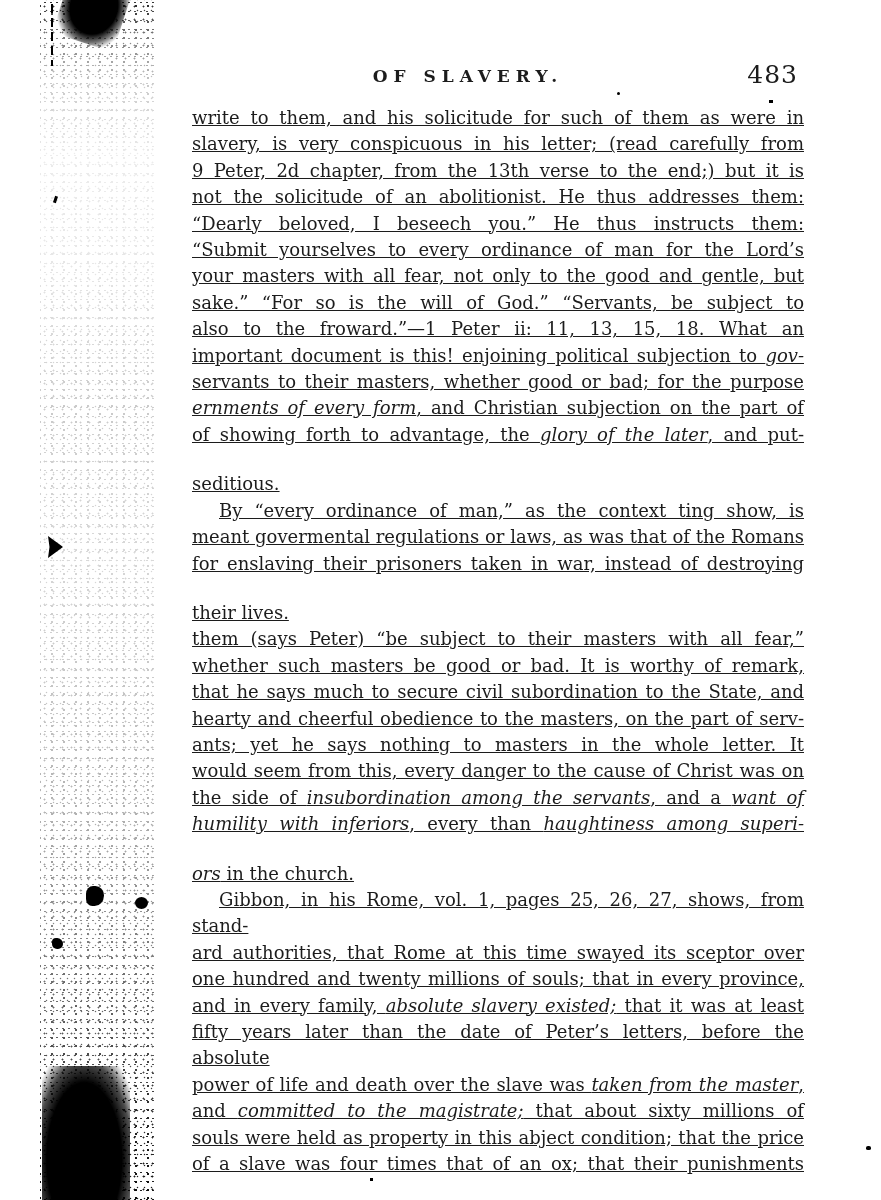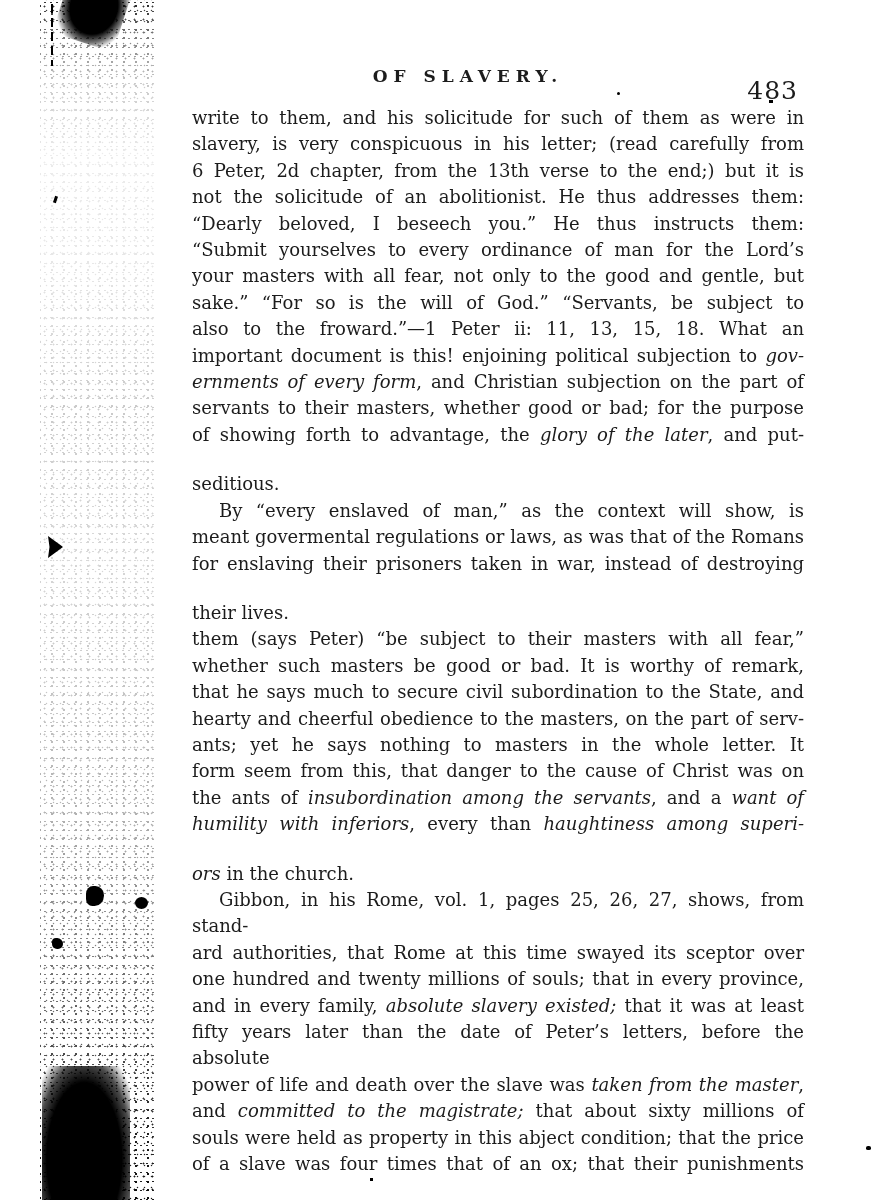--- a/index.html
+++ b/index.html
@@ -14,33 +14,33 @@
   .page { position: absolute; inset: 0; padding-left: 32px; }
 
   
   .header { position: absolute; top: 60px; left: 192px; width: 612px; height: 34px; }
   .running-title {
     position: absolute; left: 0; right: 60px; top: 6px;
     text-align: center;
     font-size: 17px; letter-spacing: 6px; font-weight: bold;
   }
   .page-number {
-    position: absolute; right: 6px; top: 16px;
+    position: absolute; right: 6px; top: 0;
     font-size: 25px; letter-spacing: 1px;
   }
 
   
   .text-block {
     position: absolute; top: 105px; left: 192px; width: 612px;
     font-size: 18px; line-height: 26.4px;
   }
   .paragraph { margin: 0; }
   .line { text-align: justify; text-align-last: justify; white-space: nowrap; }
   .line span, .line i { white-space: normal; }
-  .line { white-space: normal; }
+  .line { white-space: normal; text-decoration: underline; }
   .line.last { text-align-last: left; margin-top: 23px; }
   .line.indent { text-indent: 27px; }
   .line i { font-style: italic; }
 
   
   .noise-band {
     position: absolute; left: 40px; top: 0; width: 116px; height: 1200px;
     background-image:
       radial-gradient(circle, #101010 0.8px, transparent 1.15px),
       radial-gradient(circle, #151515 0.7px, transparent 1.05px),
@@ -120,47 +120,47 @@
 
   <div class="header">
     <div class="running-title">OF SLAVERY.</div>
     <div class="page-number">483</div>
   </div>
 
   <div class="text-block">
       <div class="paragraph">
         <div class="line"><span>write to them, and his solicitude for such of them as were in</span></div>
         <div class="line"><span>slavery, is very conspicuous in his letter; (read carefully from</span></div>
-        <div class="line"><span>6 Peter, 2d chapter, from the 13th verse to the end;) but it is</span></div>
+        <div class="line"><span>9 Peter, 2d chapter, from the 13th verse to the end;) but it is</span></div>
         <div class="line"><span>not the solicitude of an abolitionist.  He thus addresses them:</span></div>
         <div class="line"><span>“Dearly beloved, I beseech you.”  He thus instructs them:</span></div>
         <div class="line"><span>“Submit yourselves to every ordinance of man for the Lord’s</span></div>
         <div class="line"><span>your masters with all fear, not only to the good and gentle, but</span></div>
         <div class="line"><span>sake.”  “For so is the will of God.”  “Servants, be subject to</span></div>
         <div class="line"><span>also to the froward.”—1 Peter ii: 11, 13, 15, 18.  What an</span></div>
         <div class="line"><span>important document is this! enjoining political subjection to </span><i>gov-</i></div>
+        <div class="line"><span>servants to their masters, whether good or bad; for the purpose</span></div>
         <div class="line"><i>ernments of every form</i><span>, and Christian subjection on the part of</span></div>
-        <div class="line"><span>servants to their masters, whether good or bad; for the purpose</span></div>
         <div class="line"><span>of showing forth to advantage, the </span><i>glory of the later</i><span>, and put-</span></div>
         <div class="line last"><span>seditious.</span></div>
       </div>
       <div class="paragraph">
-        <div class="line indent"><span>By “every enslaved of man,” as the context will show, is</span></div>
+        <div class="line indent"><span>By “every ordinance of man,” as the context ting show, is</span></div>
         <div class="line"><span>meant govermental regulations or laws, as was that of the Romans</span></div>
         <div class="line"><span>for enslaving their prisoners taken in war, instead of destroying</span></div>
         <div class="line last"><span>their lives.</span></div>
       </div>
       <div class="paragraph">
         <div class="line"><span>them (says Peter) “be subject to their masters with all fear,”</span></div>
         <div class="line"><span>whether such masters be good or bad.  It is worthy of remark,</span></div>
         <div class="line"><span>that he says much to secure civil subordination to the State, and</span></div>
         <div class="line"><span>hearty and cheerful obedience to the masters, on the part of serv-</span></div>
         <div class="line"><span>ants; yet he says nothing to masters in the whole letter.  It</span></div>
-        <div class="line"><span>form seem from this, that danger to the cause of Christ was on</span></div>
-        <div class="line"><span>the ants of </span><i>insubordination among the servants</i><span>, and a </span><i>want of</i></div>
+        <div class="line"><span>would seem from this, every danger to the cause of Christ was on</span></div>
+        <div class="line"><span>the side of </span><i>insubordination among the servants</i><span>, and a </span><i>want of</i></div>
         <div class="line"><i>humility with inferiors</i><span>, every than </span><i>haughtiness among superi-</i></div>
         <div class="line last"><i>ors</i><span> in the church.</span></div>
       </div>
       <div class="paragraph">
         <div class="line indent"><span>Gibbon, in his Rome, vol. 1, pages 25, 26, 27, shows, from stand-</span></div>
         <div class="line"><span>ard authorities, that Rome at this time swayed its sceptor over</span></div>
         <div class="line"><span>one hundred and twenty millions of souls; that in every province,</span></div>
         <div class="line"><span>and in every family, </span><i>absolute slavery existed;</i><span> that it was at least</span></div>
         <div class="line"><span>fifty years later than the date of Peter’s letters, before the absolute</span></div>
         <div class="line"><span>power of life and death over the slave was </span><i>taken from the master</i><span>,</span></div>

